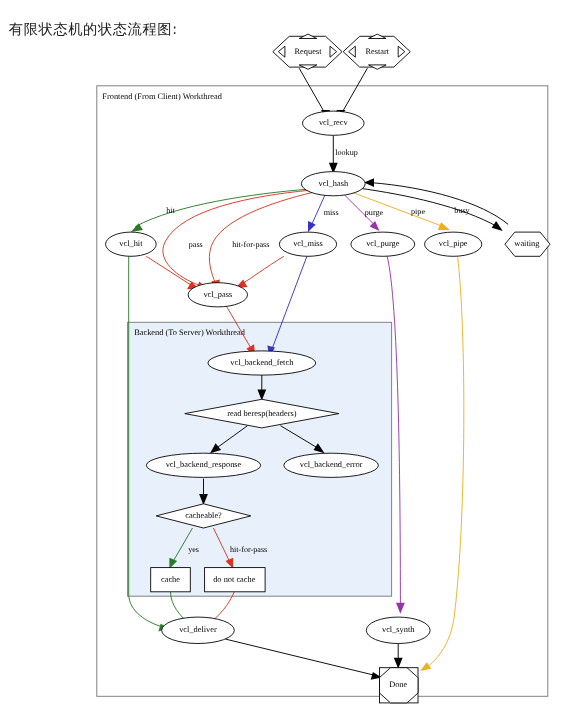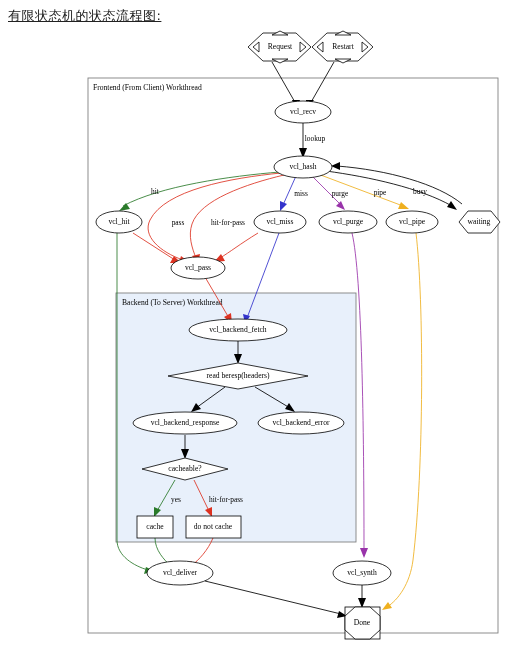--- a/index.html
+++ b/index.html
@@ -2,23 +2,23 @@
 <html><head>
 <meta charset="utf-8">
 <style>
   html,body{margin:0;padding:0;background:#ffffff;}
   body{
     width:518px;height:650px;position:relative;overflow:hidden;
     font-family:"Liberation Serif", serif;
     color:#000;
   }
   #title{
-    position:absolute;left:8px;top:8px;
+    position:absolute;left:8px;top:20px;
     font-family:"DejaVu Sans", sans-serif;
-    font-size:13px;line-height:16px;color:#222;letter-spacing:.5px;text-decoration:underline;
+    font-size:13px;line-height:16px;color:#222;letter-spacing:.5px;
   }
   #canvas{position:absolute;left:0;top:0;width:518px;height:650px;}
   svg{display:block;}
   .nodelbl{font-family:"Liberation Serif", serif;font-size:7.6px;fill:#000;text-anchor:middle;dominant-baseline:middle;}
   .edgelbl{font-family:"Liberation Serif", serif;font-size:7.4px;fill:#000;text-anchor:middle;dominant-baseline:middle;}
   .clusterlbl{font-family:"Liberation Serif", serif;font-size:7.6px;fill:#000;dominant-baseline:middle;}
   .shape{fill:#ffffff;stroke:#000000;stroke-width:.8;}
   .clusterbox{fill:none;stroke:#808080;stroke-width:.9;}
   .backendbox{fill:#e8f0fb;stroke:#808080;stroke-width:.9;}
   .ed{fill:none;stroke-width:.85;}

